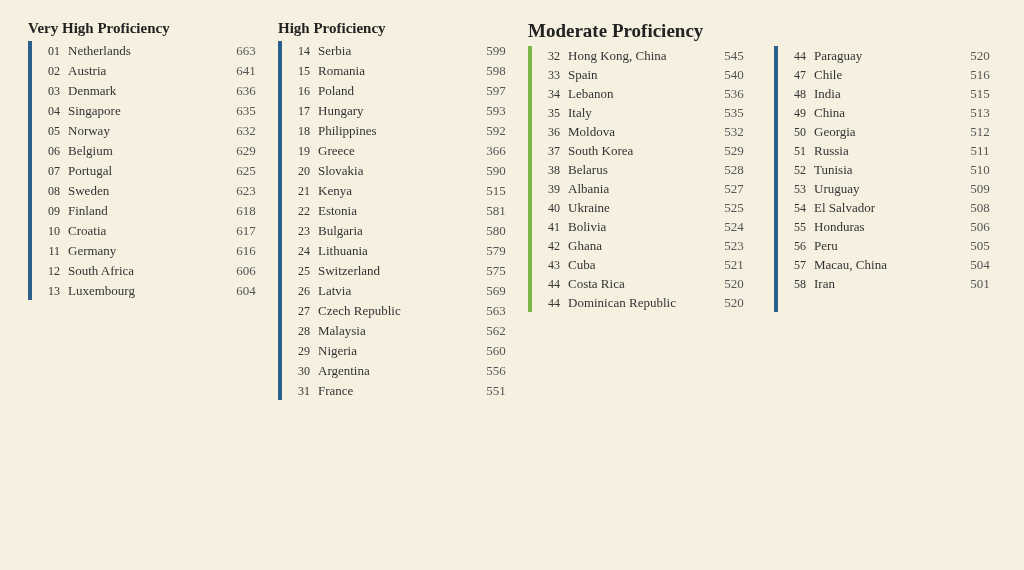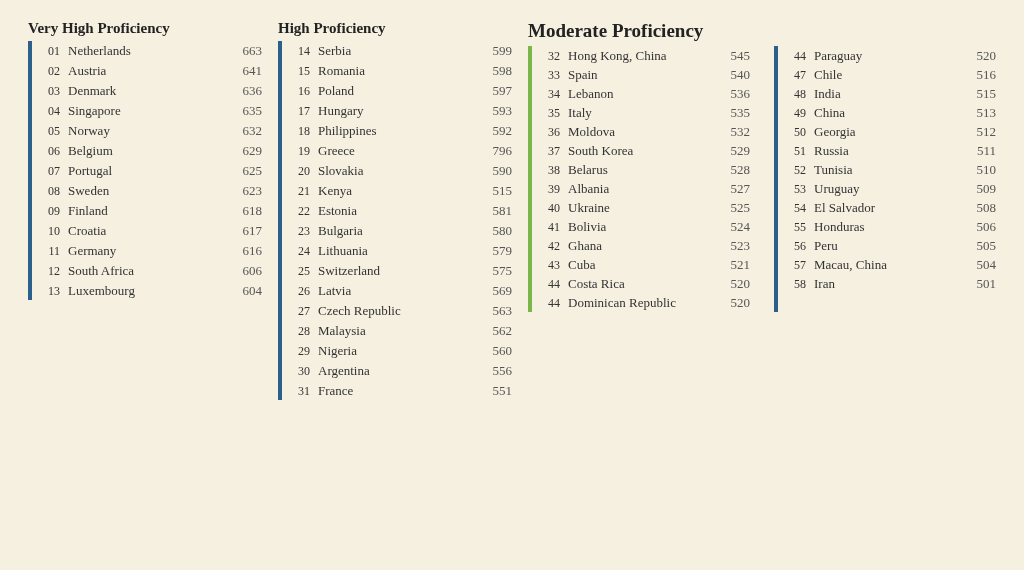--- a/index.html
+++ b/index.html
@@ -54,21 +54,21 @@
     .country {
       flex: 1;
       font-size: 13px;
       color: #333;
       padding-left: 4px;
     }
     .score {
       font-size: 13px;
       color: #555;
       min-width: 32px;
-      text-align: right;
+      text-align: center;
     }
     .section-title.moderate {
       font-size: 19px;
     }
   </style>
 </head>
 <body>
 
 <div class="main-container">
 
@@ -167,21 +167,21 @@
           <span class="score">593</span>
         </div>
         <div class="list-row">
           <span class="rank">18</span>
           <span class="country">Philippines</span>
           <span class="score">592</span>
         </div>
         <div class="list-row">
           <span class="rank">19</span>
           <span class="country">Greece</span>
-          <span class="score">796</span>
+          <span class="score">366</span>
         </div>
         <div class="list-row">
           <span class="rank">20</span>
           <span class="country">Slovakia</span>
           <span class="score">590</span>
         </div>
         <div class="list-row">
           <span class="rank">21</span>
           <span class="country">Kenya</span>
           <span class="score">515</span>

